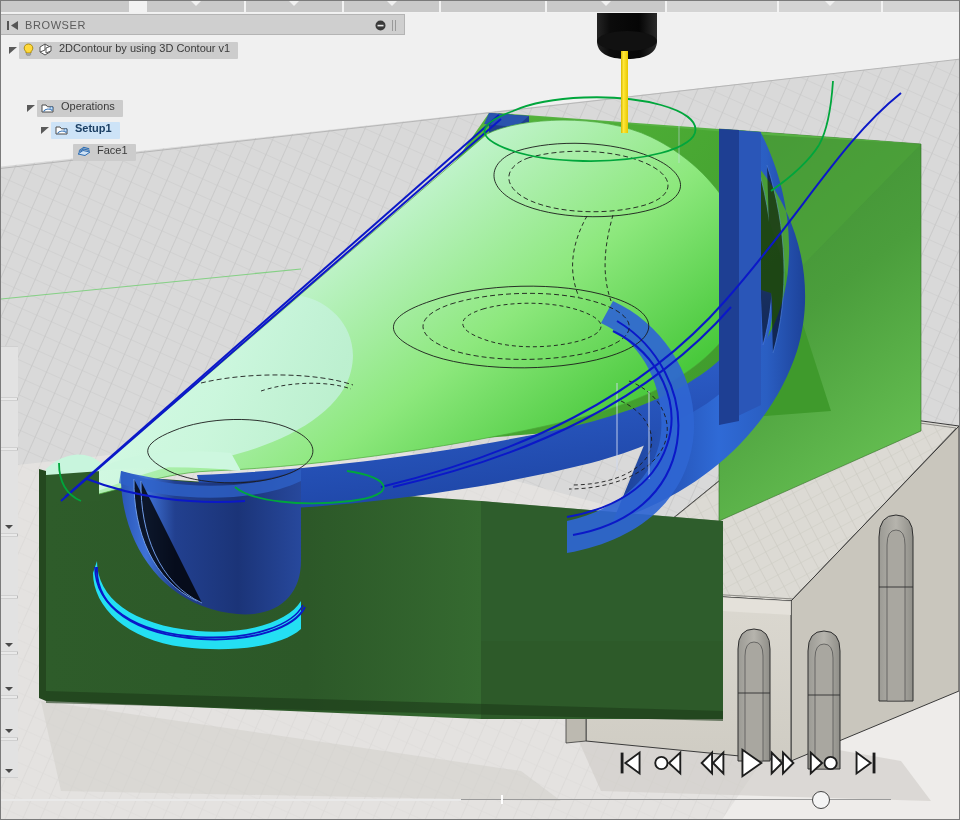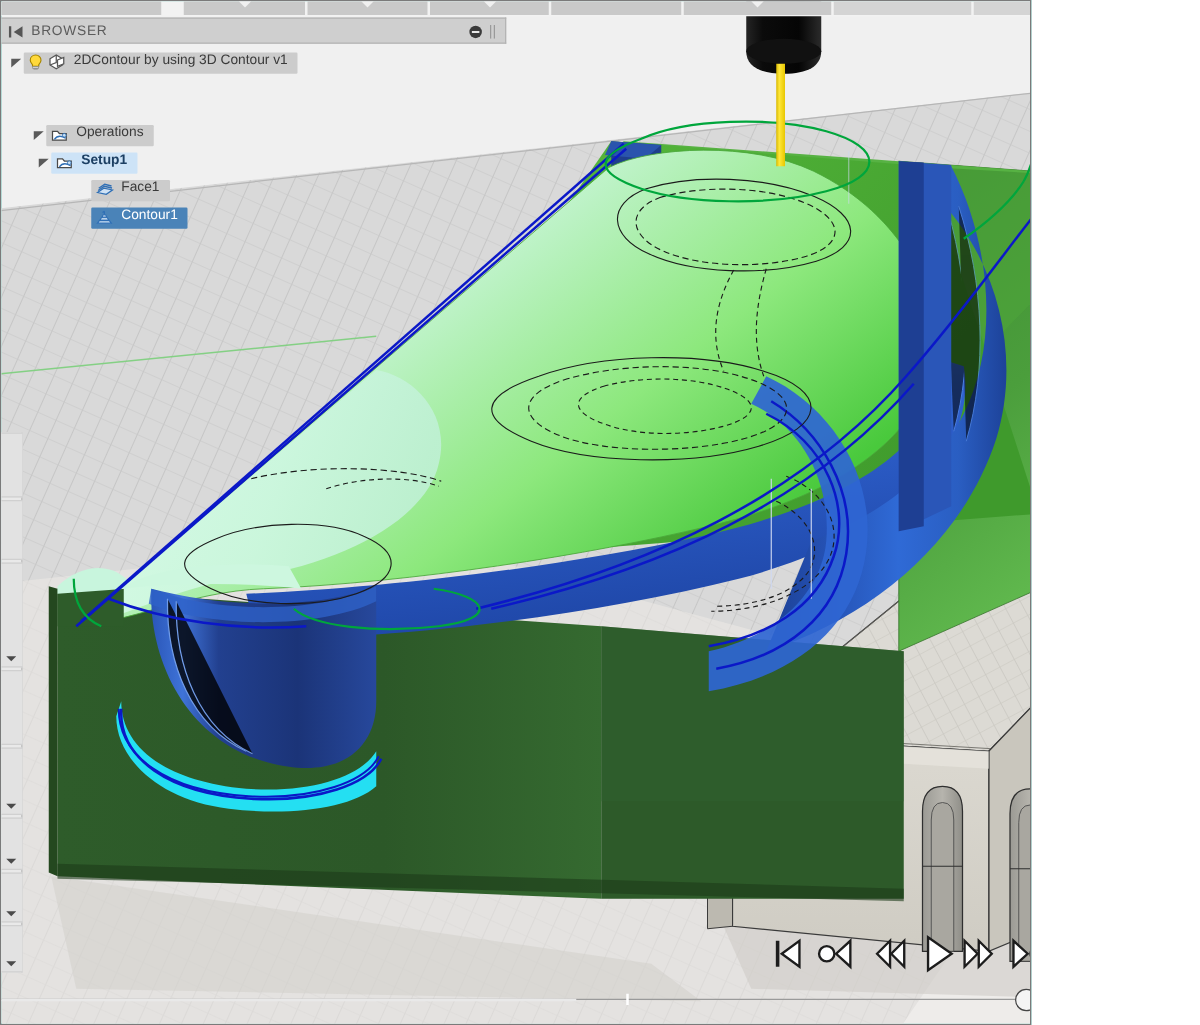--- a/index.html
+++ b/index.html
@@ -1,21 +1,21 @@
 <!DOCTYPE html>
 <html><head>
 <meta charset="utf-8">
 <title>Fusion CAM Simulation</title>
 <style>
   html,body{margin:0;padding:0;background:#fff;}
   body{font-family:"Liberation Sans", sans-serif;-webkit-font-smoothing:antialiased;}
 
   #app{
-    position:relative;width:825px;height:820px;overflow:hidden;
-    background:#14b8a6;border:1px solid #7a7a7a;box-sizing:border-box;
+    position:relative;width:960px;height:820px;overflow:hidden;
+    background:#fde047;border:1px solid #7a7a7a;box-sizing:border-box;
   }
 
   
   #viewport{position:absolute;inset:0;overflow:hidden;background:#f0f0f0;}
   #vpsvg{position:absolute;left:0;top:0;width:960px;height:820px;display:block;}
 
   
   #toolstrip{position:absolute;left:0;top:0;width:960px;height:12px;background:#f2f2f2;z-index:40;}
   #toolstrip .tbtn{position:absolute;top:0;height:11px;background:#c9c9c9;}
   #toolstrip .tbtn.lite{background:#d4d4d4;}
@@ -443,21 +443,21 @@
             <span class="ico">
               <svg viewBox="0 0 16 16" width="16" height="16">
                 <path d="M2,12 L2,5 L6,5 L7.5,6.8 L13,6.8 L13,12 Z" fill="#fff" stroke="#4a4a4a" stroke-width="1"></path>
                 <path d="M3.5,11.5 C6,8 9,8.5 12.5,10.5" fill="none" stroke="#2f6fb5" stroke-width="1.1"></path>
                 <circle cx="11.4" cy="8.2" r="1.5" fill="#c8dff2" stroke="#2f6fb5" stroke-width=".7"></circle>
               </svg>
             </span>
             <span class="tlabel">Operations</span>
           </span>
         </div>
-        <div class="trow" style="padding-left: 28px;">
+        <div class="trow" style="padding-left: 38px;">
           <span class="arrow">
             <svg viewBox="0 0 10 10" width="10" height="10">
               <path d="M1,2 L9,2 L1,9 Z" fill="#5a5a5a"></path>
             </svg>
           </span>
           <span class="tw hover">
             <span class="ico">
               <svg viewBox="0 0 16 16" width="16" height="16">
                 <path d="M2,12 L2,5 L6,5 L7.5,6.8 L13,6.8 L13,12 Z" fill="#fff" stroke="#4a4a4a" stroke-width="1"></path>
                 <path d="M3.5,11.5 C6,8 9,8.5 12.5,10.5" fill="none" stroke="#2f6fb5" stroke-width="1.1"></path>
@@ -473,34 +473,20 @@
             <span class="ico">
               <svg viewBox="0 0 16 16" width="16" height="16">
                 <path d="M2,10 L7,6.5 L14,8 L9,11.5 Z" fill="#cfe2f5" stroke="#2f6fb5" stroke-width="1"></path>
                 <path d="M2.5,8.4 L7.4,5 L13.6,6.4" fill="none" stroke="#2f6fb5" stroke-width="1.1"></path>
                 <path d="M3,6.6 L7.8,3.4 L13.2,4.8" fill="none" stroke="#2f6fb5" stroke-width="1.1"></path>
               </svg>
             </span>
             <span class="tlabel">Face1</span>
           </span>
         </div>
-        <div class="trow" style="padding-left: 60px;">
-          <span class="arrow"></span>
-          <span class="tw sel">
-            <span class="ico">
-              <svg viewBox="0 0 16 16" width="16" height="16">
-                <path d="M2,12.5 L13,12.5 L11.5,10.5 L3.5,10.5 Z" fill="#cfe2f5" stroke="#2f6fb5" stroke-width="1"></path>
-                <path d="M4,10 L11,10 L9.8,8.2 L5.2,8.2 Z" fill="#e8f2fb" stroke="#2f6fb5" stroke-width=".9"></path>
-                <path d="M5.6,7.7 L9.4,7.7 L8.6,6 L6.4,6 Z" fill="#e8f2fb" stroke="#2f6fb5" stroke-width=".9"></path>
-                <path d="M7.5,5.5 L7.5,3 M7.5,3 L6,4" fill="none" stroke="#2f6fb5" stroke-width="1"></path>
-              </svg>
-            </span>
-            <span class="tlabel">Contour1</span>
-          </span>
-        </div>
       </div>
   </div>
 
   <div id="playbar">
       <div class="pbtn" title="Skip to start" style="left: 14px;"><svg viewBox="0 0 36 40" width="34" height="40">
           <rect x="6" y="9" width="3" height="22" fill="#1d1d1d"></rect>
           <path d="M26,9 L26,31 L11,20 Z" fill="#ffffff" stroke="#1d1d1d" stroke-width="2"></path>
         </svg></div>
       <div class="pbtn" title="Previous move" style="left: 50px;"><svg viewBox="0 0 36 40" width="34" height="40">
           <circle cx="11" cy="20" r="6.5" fill="#ffffff" stroke="#1d1d1d" stroke-width="2"></circle>

